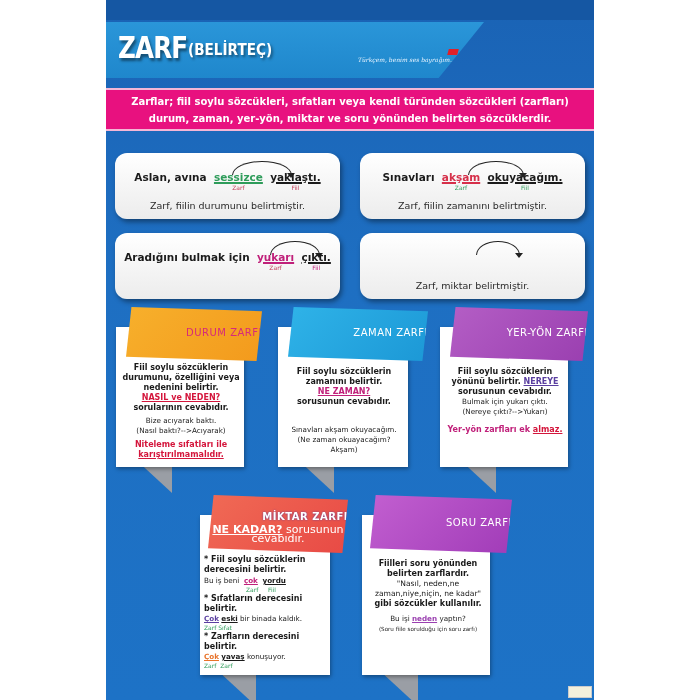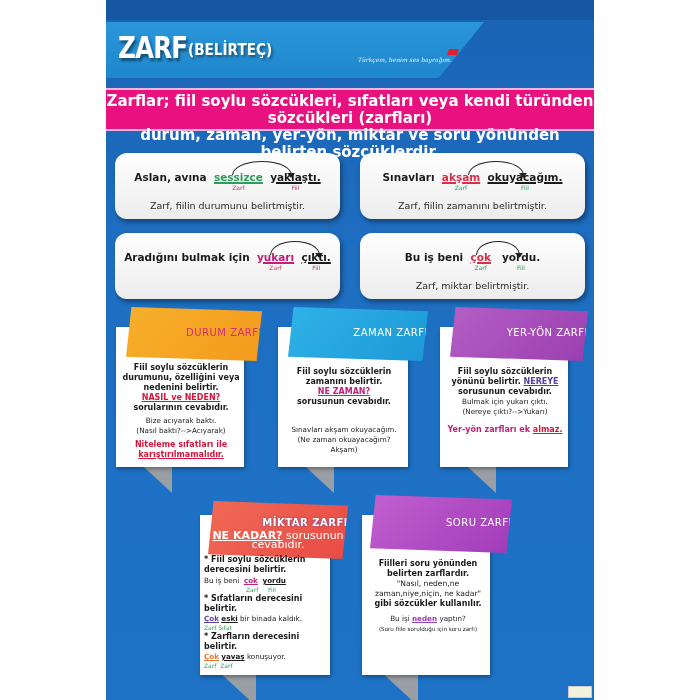--- a/index.html
+++ b/index.html
@@ -39,21 +39,21 @@
   }
   .flag-icon {
     position: absolute; left: 342px; top: 27px; width: 10px; height: 6px;
     background: #e0202a; transform: skewX(-15deg);
   }
 
   .definition-band {
     position: absolute; left: 0; top: 88px; width: 100%; height: 43px;
     background: #e8117f;
     border-top: 2px solid #f4b6d6; border-bottom: 2px solid #f4b6d6;
-    color: #ffffff; font-weight: bold; font-size: 15px;
+    color: #ffffff; font-weight: bold; font-size: 10px;
     text-align: center; line-height: 17px; padding-top: 3px;
   }
 
   .example-card {
     position: absolute; width: 225px; height: 66px;
     background: linear-gradient(180deg, #ffffff 0%, #ececec 100%);
     border-radius: 12px; box-shadow: 2px 3px 5px rgba(0,0,0,0.4);
     text-align: center;
   }
   .ex-sentence {
@@ -149,25 +149,20 @@
     <div class="arc" style="left:155px; top:8px; width:50px;"></div>
     <div class="ex-sentence">
       <span>Aradığını bulmak için</span>&nbsp;
       <span class="w" style="color:#c0207a;"><span>yukarı</span><span class="lbl" style="color:#c2405a;">Zarf</span></span>&nbsp;
       <span class="w"><span>çıktı.</span><span class="lbl" style="color:#c0207a;">Fiil</span></span>
     </div>
   </div>
 
   <div class="example-card" style="left:254px; top:233px;">
     <div class="arc" style="left:116px; top:8px; width:44px;"></div>
-    <div class="ex-sentence">
-      <span>Bu iş beni</span>&nbsp;
-      <span class="w" style="color:#d6304a;"><span>çok</span><span class="lbl" style="color:#2e9c5a;">Zarf</span></span>&nbsp;&nbsp;
-      <span class="w" style="text-decoration:none;"><span>yordu.</span><span class="lbl" style="color:#2e9c5a;">Fiil</span></span>
-    </div>
     <div class="ex-note">Zarf, miktar belirtmiştir.</div>
   </div>
 
   <div class="ribbon" style="left:6px; top:305px; width:150px; height:185px;">
     <div class="ribbon-tail" style="left:8px; top:140px;"></div>
     <div class="ribbon-card" style="left:4px; top:22px; width:128px; height:140px;"></div>
     <div class="ribbon-head" style="left:14px; top:2px; width:136px; background:linear-gradient(135deg,#f7b02c,#f39a1c);">
       <div class="ribbon-head-title" style="color:#d62a7a; top:20px;">DURUM ZARFI</div>
     </div>
     <div class="ribbon-body" style="top:58px; left:8px; width:122px;">
@@ -214,21 +209,21 @@
       <div class="body-b mag" style="margin-top:8px;">
         <span>Yer-yön zarfları ek</span>
         <span class="red ul">almaz.</span>
       </div>
     </div>
   </div>
 
   <div class="ribbon" style="left:90px; top:493px; width:160px; height:207px;">
     <div class="ribbon-tail" style="left:8px; top:165px;"></div>
     <div class="ribbon-card" style="left:4px; top:22px; width:130px; height:160px;"></div>
-    <div class="ribbon-head" style="left:12px; top:8px; width:140px; height:58px; background:linear-gradient(135deg,#f06a55,#e84a45);text-decoration:underline;">
+    <div class="ribbon-head" style="left:12px; top:2px; width:140px; height:58px; background:linear-gradient(135deg,#f06a55,#e84a45);text-decoration:underline;">
       <div class="ribbon-head-title" style="color:#ffffff; top:16px; font-weight:bold; text-shadow:0 0 2px #5a3fa0;">MİKTAR ZARFI</div>
       <div style="position:absolute; left:0; right:0; top:30px; text-align:center; font-size:11px; color:#ffffff; line-height:9px;">
         <span class="ul" style="color:#ffffff; font-weight:bold;">NE KADAR?</span>
         <span>sorusunun</span><br>
         <span>cevabıdır.</span>
       </div>
     </div>
     <div class="ribbon-body" style="top:62px; left:8px; width:128px; text-align:left;">
       <div class="body-b">* Fiil soylu sözcüklerin derecesini belirtir.</div>
       <div class="small" style="margin-top:1px;">

